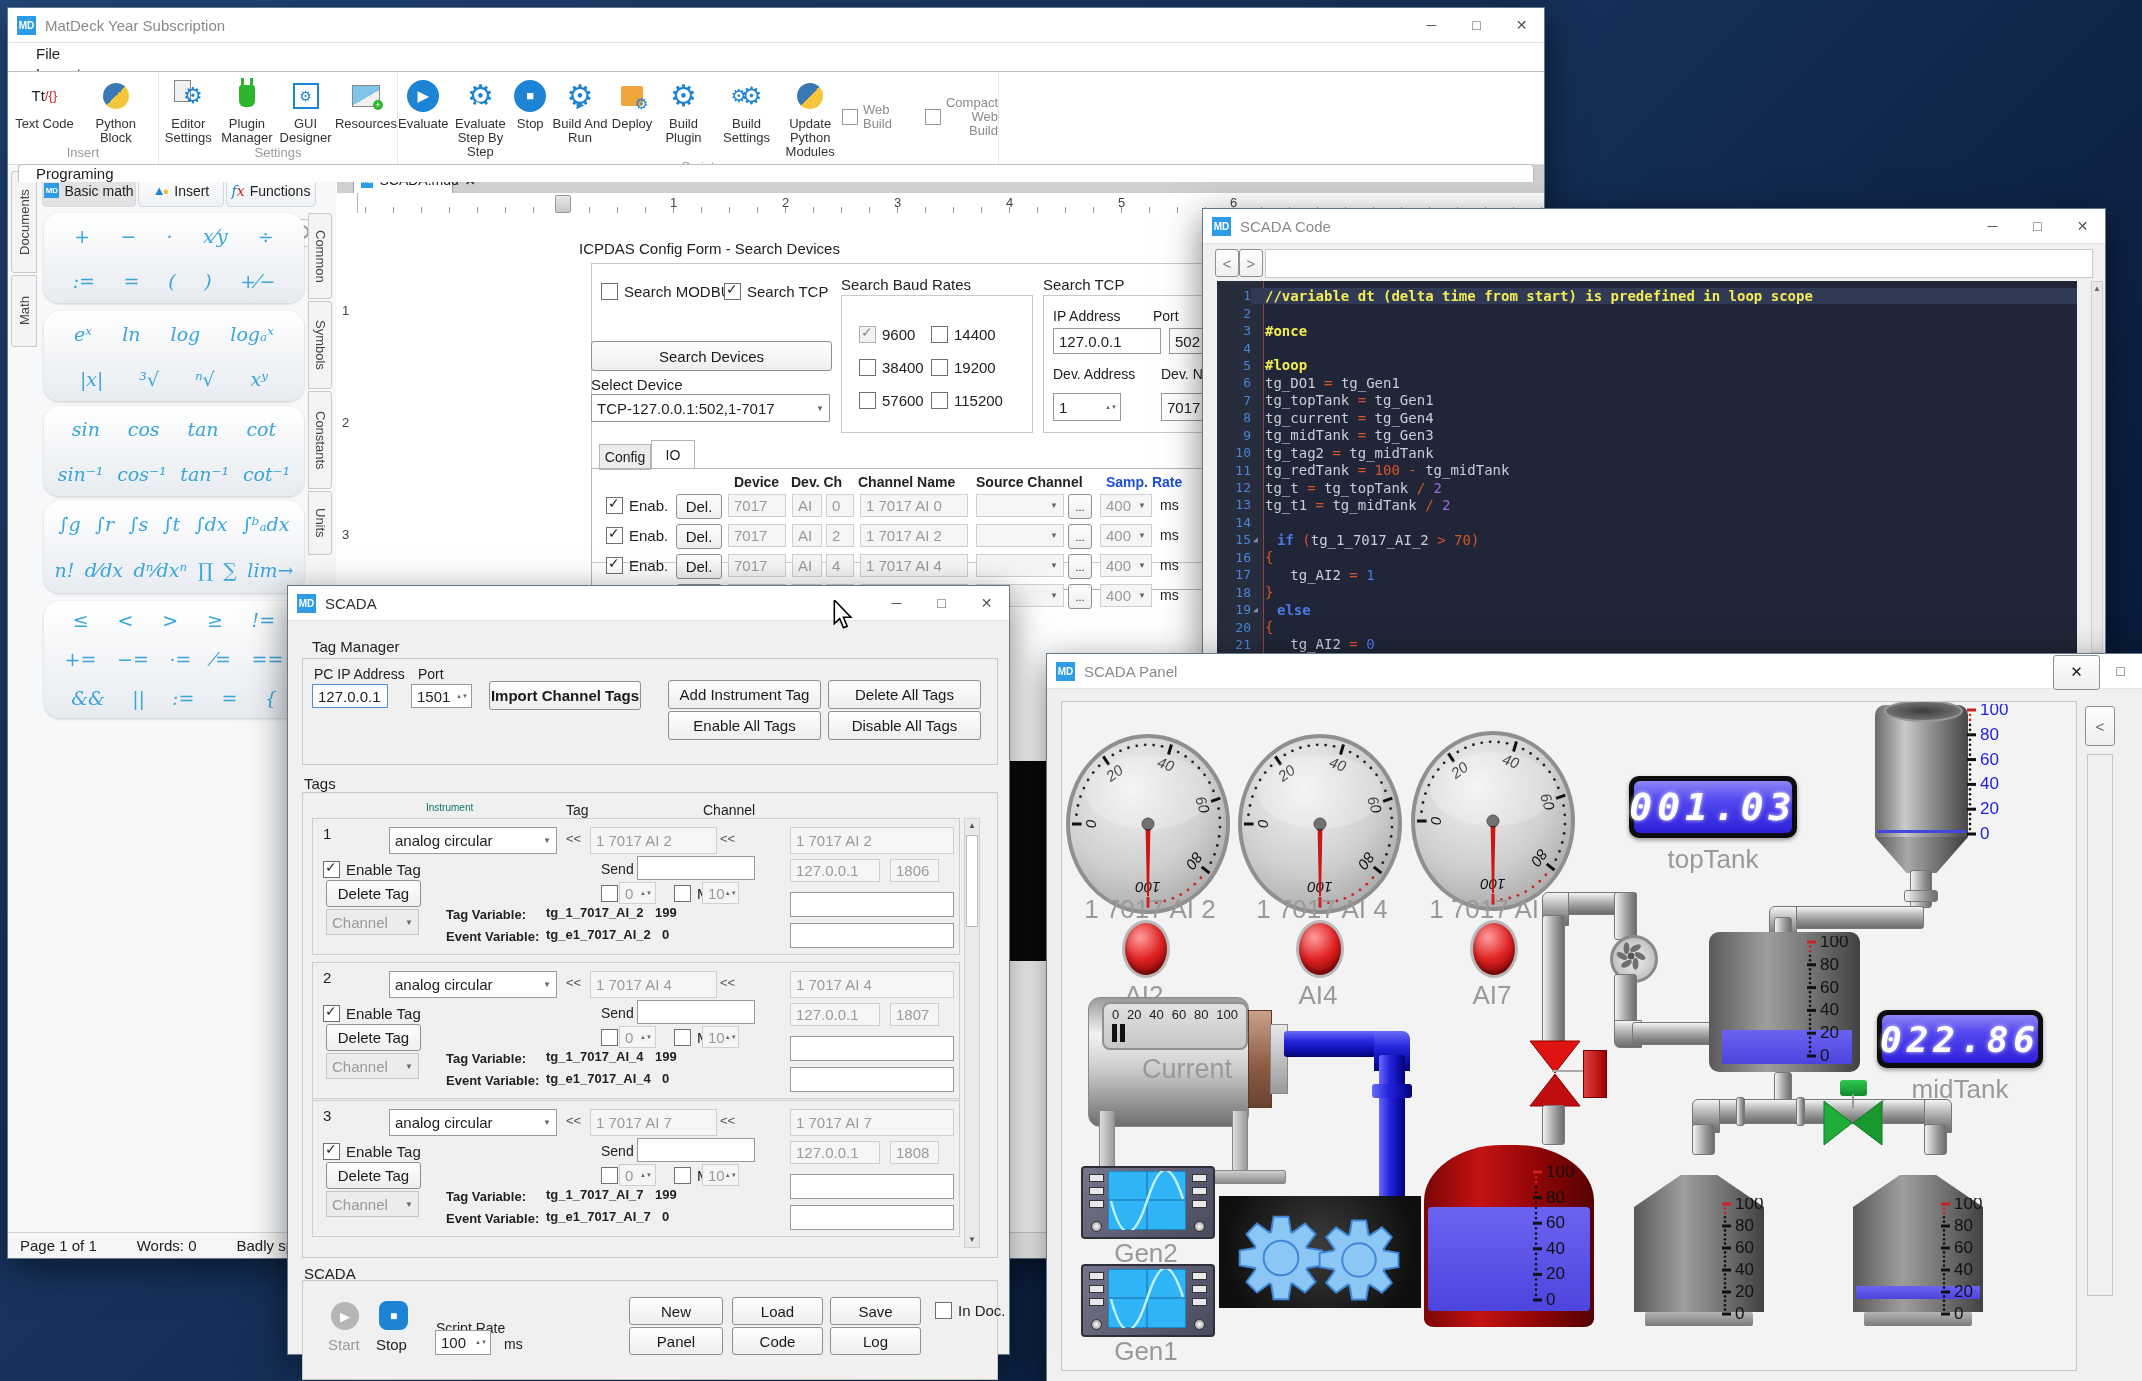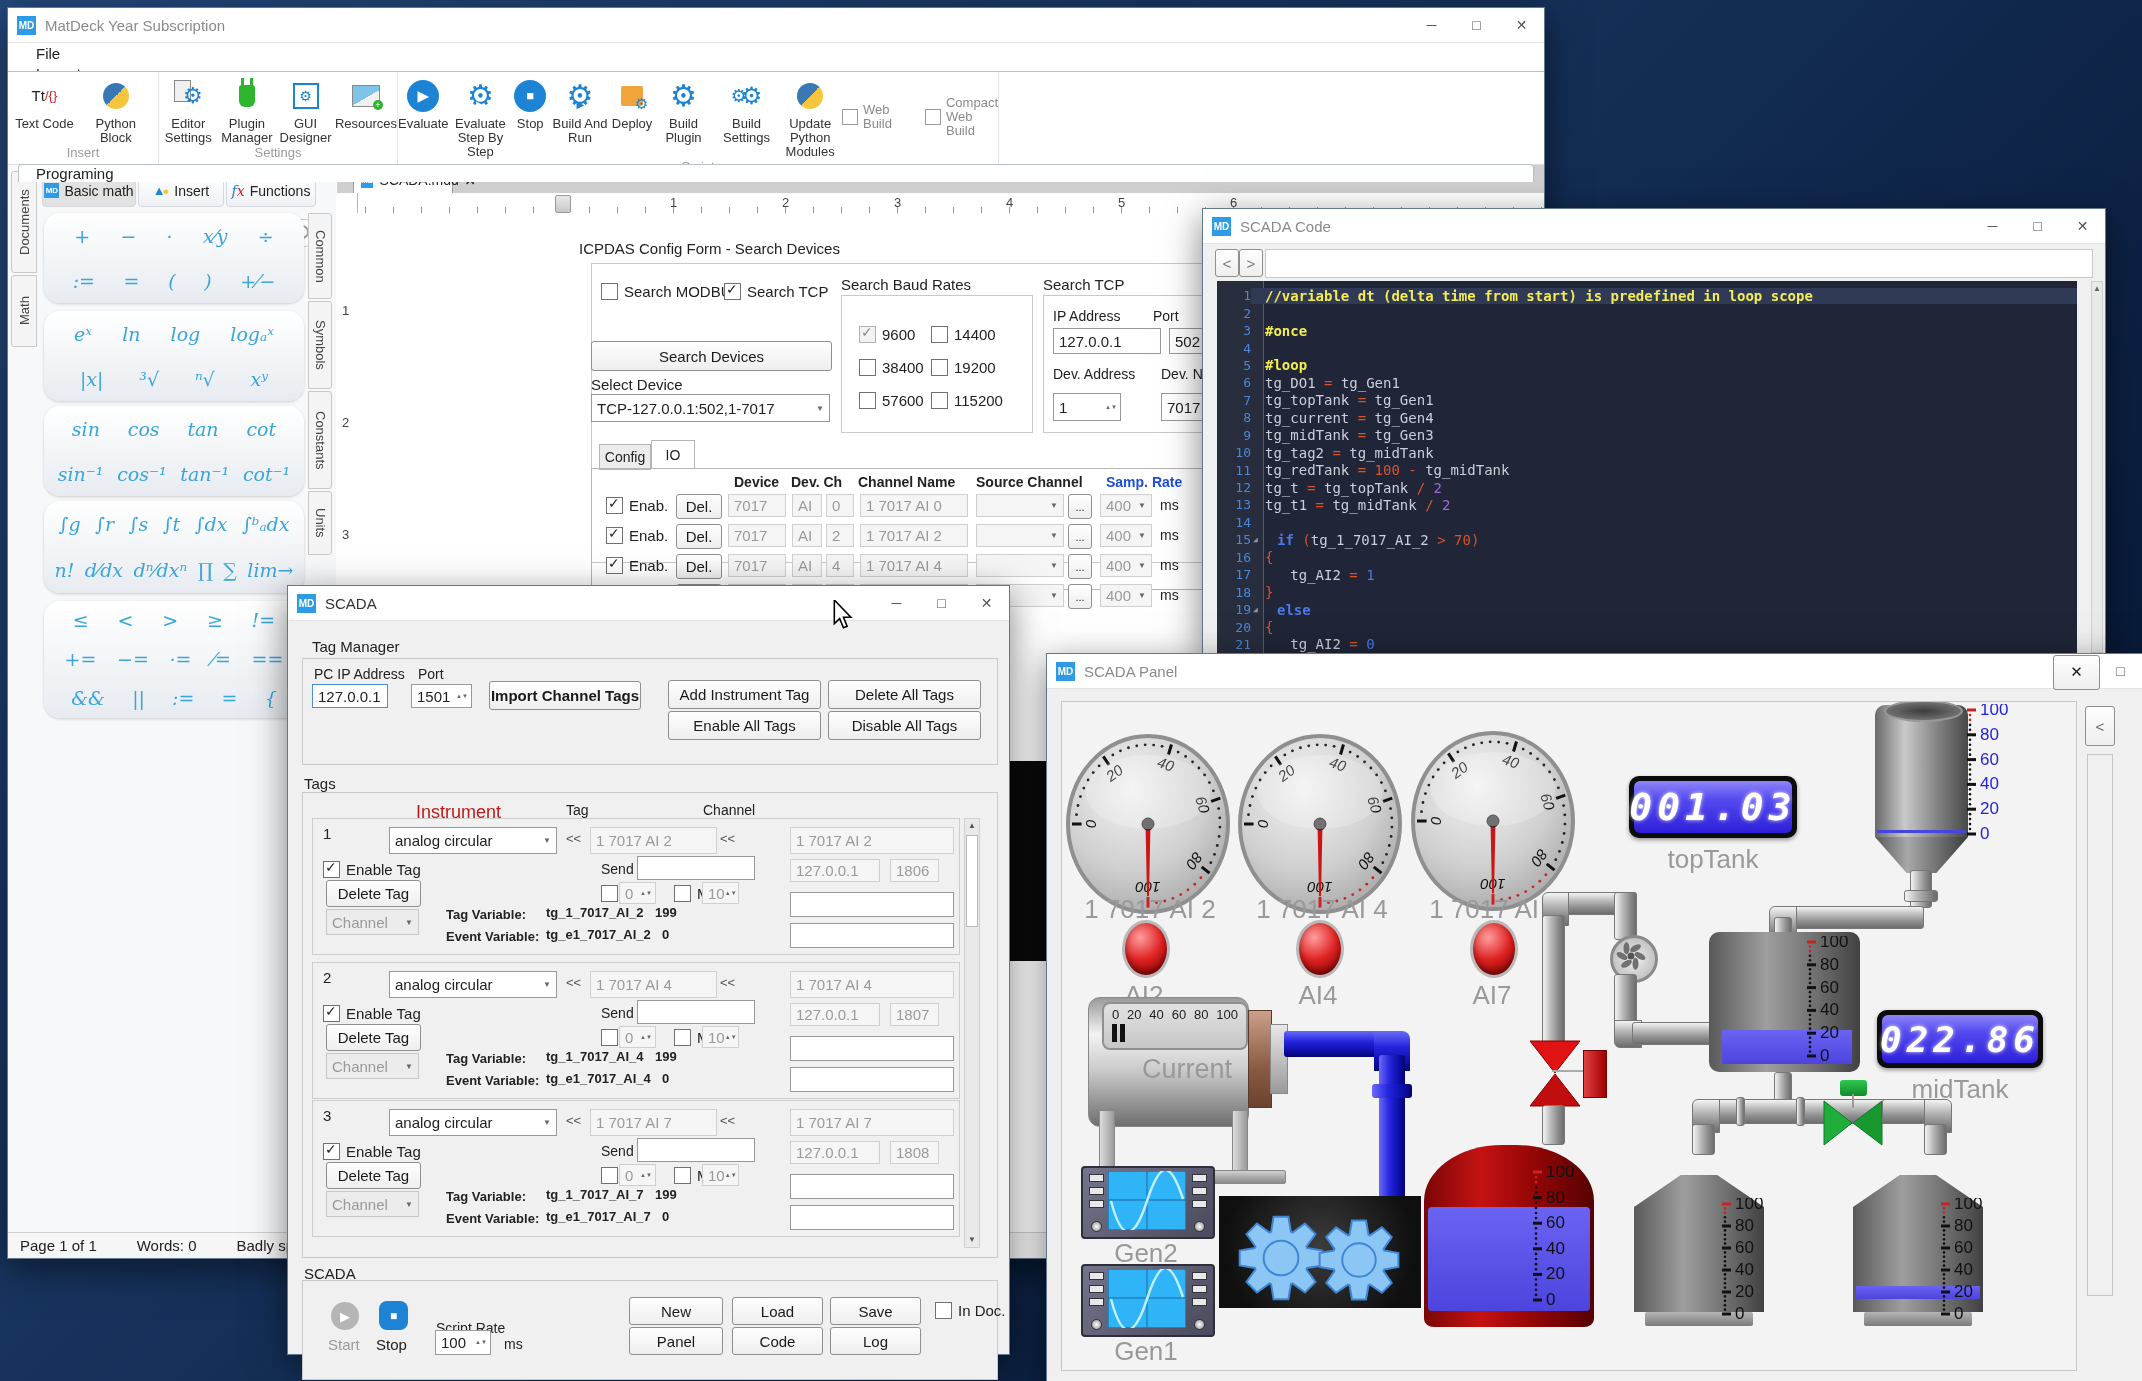--- a/index.html
+++ b/index.html
@@ -198,21 +198,21 @@
             <div class="ricon">
               <span style="width:26px;height:26px;border-radius:50%;background:linear-gradient(135deg,#3a78b5 50%,#f5c63c 50%);display:inline-block;"></span>
             </div>
             <div style="max-width: 70px;">Update Python Modules</div>
           </div>
           <div style="display: flex; align-items: center; gap: 10px; margin-top: 18px;">
             <div style="display: flex; align-items: center; gap: 5px;">
               <div style="width: 14px; height: 14px; border: 1px solid rgb(153, 153, 153); background: rgb(255, 255, 255);"></div>
               <div style="font-size: 13px; color: rgb(138, 138, 138); line-height: 14px; width: 52px;">Web Build</div>
             </div>
-            <div style="display: flex; align-items: center; gap: 5px;">
+            <div style="display: flex; align-items: center; gap: 5px; text-align: right;">
               <div style="width: 14px; height: 14px; border: 1px solid rgb(153, 153, 153); background: rgb(255, 255, 255);"></div>
               <div style="font-size: 13px; color: rgb(138, 138, 138); line-height: 14px; width: 52px;">Compact Web Build</div>
             </div>
           </div>
         </div>
         <div class="grplabel" style="height: 20px;">Script</div>
       </div>
     </div>
 
   <div class="abs" id="sidebar" style="left:0;top:158px;width:328px;bottom:25px;background:#f7f8fa;">
@@ -1031,21 +1031,21 @@
       <div style="position: absolute; left: 130px; top: 46px; font-size: 14px; color: rgb(34, 34, 34);">Port</div>
       <div class="field" style="position: absolute; left: 24px; top: 64px; width: 76px; height: 24px; border-color: rgb(74, 144, 217);">127.0.0.1</div>
       <div class="field spin" style="position: absolute; left: 123px; top: 64px; width: 61px; height: 24px;">1501</div>
       <div class="btn" style="position: absolute; left: 201px; top: 61px; width: 150px; height: 27px; font-weight: bold;">Import Channel Tags</div>
       <div class="btn" style="position: absolute; left: 380px; top: 60px; width: 151px; height: 27px;">Add Instrument Tag</div>
       <div class="btn" style="position: absolute; left: 540px; top: 60px; width: 151px; height: 27px;">Delete All Tags</div>
       <div class="btn" style="position: absolute; left: 380px; top: 91px; width: 151px; height: 27px;">Enable All Tags</div>
       <div class="btn" style="position: absolute; left: 540px; top: 91px; width: 151px; height: 27px;">Disable All Tags</div>
       <div style="position: absolute; left: 16px; top: 155px; font-size: 15px; color: rgb(34, 34, 34);">Tags</div>
       <div class="gbox" style="position: absolute; left: 14px; top: 172px; width: 694px; height: 464px; background: rgb(240, 240, 240);"></div>
-      <div style="position: absolute; left: 128px; top: 182px; font-size: 18px; color: #b91c1c;">Instrument</div>
+      <div style="position: absolute; left: 138px; top: 182px; font-size: 10px; color: #0f766e;">Instrument</div>
       <div style="position: absolute; left: 278px; top: 182px; font-size: 14px; color: rgb(34, 34, 34);">Tag</div>
       <div style="position: absolute; left: 415px; top: 182px; font-size: 14px; color: rgb(34, 34, 34);">Channel</div>
       <div style="position: absolute; left: 676px; top: 198px; width: 16px; height: 430px; background: rgb(233, 233, 233); border: 1px solid rgb(207, 207, 207); box-sizing: border-box;">
         <div style="height:14px;text-align:center;font-size:8px;color:#555;line-height:14px;">▲</div>
         <div style="margin:2px 1px;height:90px;background:#fff;border:1px solid #b8b8b8;"></div>
         <div style="position:absolute;bottom:0;left:0;right:0;height:14px;text-align:center;font-size:8px;color:#555;line-height:14px;">▼</div>
       </div>
       <div style="position: absolute; left: 24px; top: 198px; width: 646px; height: 135px; background: rgb(240, 240, 240); border: 1px solid rgb(205, 205, 205);">
         <div style="position: absolute; left: 10px; top: 6px; font-size: 15px; color: rgb(34, 34, 34);">1</div>
         <div class="field sel" style="position: absolute; left: 76px; top: 8px; width: 168px; height: 27px;">analog circular</div>

